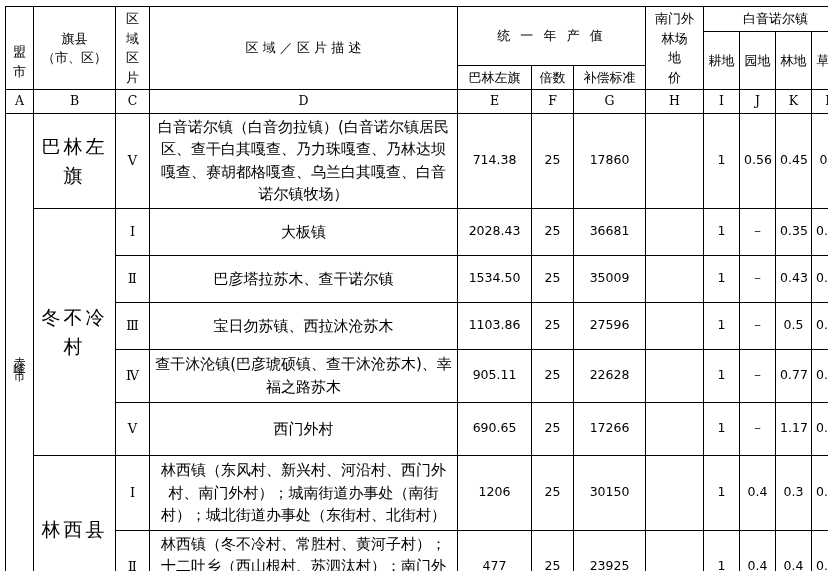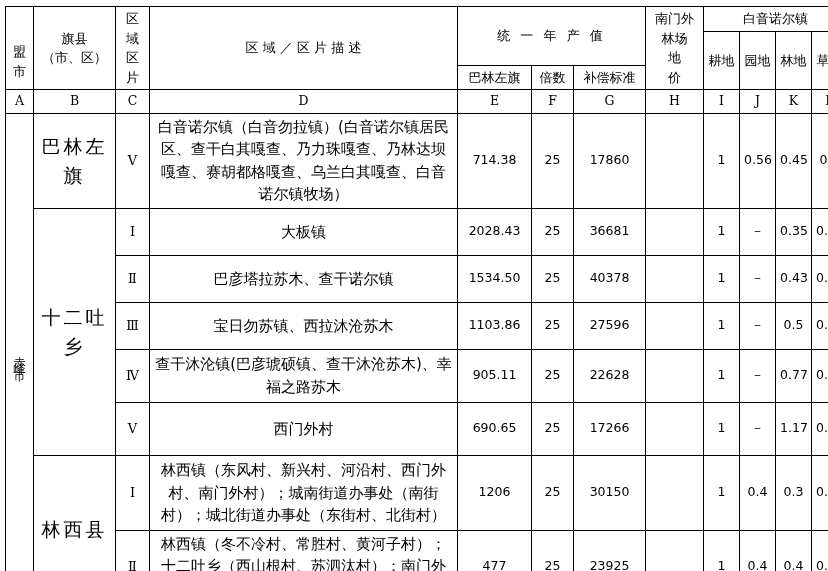--- a/index.html
+++ b/index.html
@@ -187,39 +187,39 @@
         <td class="num">25</td>
         <td class="num">17860</td>
         <td class="num"></td>
         <td class="num">1</td>
         <td class="num">0.56</td>
         <td class="num">0.45</td>
         <td class="num">0.3</td>
       </tr>
 
       <tr>
-        <td rowspan="5" class="namecell">十二吐乡</td>
+        <td rowspan="5" class="namecell">冬不冷村</td>
         <td class="rom">Ⅰ</td>
         <td class="desc" style="height:42px">大板镇</td>
         <td class="num">2028.43</td>
         <td class="num">25</td>
         <td class="num">36681</td>
         <td class="num"></td>
         <td class="num">1</td>
         <td class="num">－</td>
         <td class="num">0.35</td>
         <td class="num">0.28</td>
       </tr>
 
       <tr>
         <td class="rom">Ⅱ</td>
         <td class="desc" style="height:42px">巴彦塔拉苏木、查干诺尔镇</td>
         <td class="num">1534.50</td>
         <td class="num">25</td>
-        <td class="num">40378</td>
+        <td class="num">35009</td>
         <td class="num"></td>
         <td class="num">1</td>
         <td class="num">－</td>
         <td class="num">0.43</td>
         <td class="num">0.32</td>
       </tr>
 
       <tr>
         <td class="rom">Ⅲ</td>
         <td class="desc" style="height:42px">宝日勿苏镇、西拉沐沧苏木</td>

